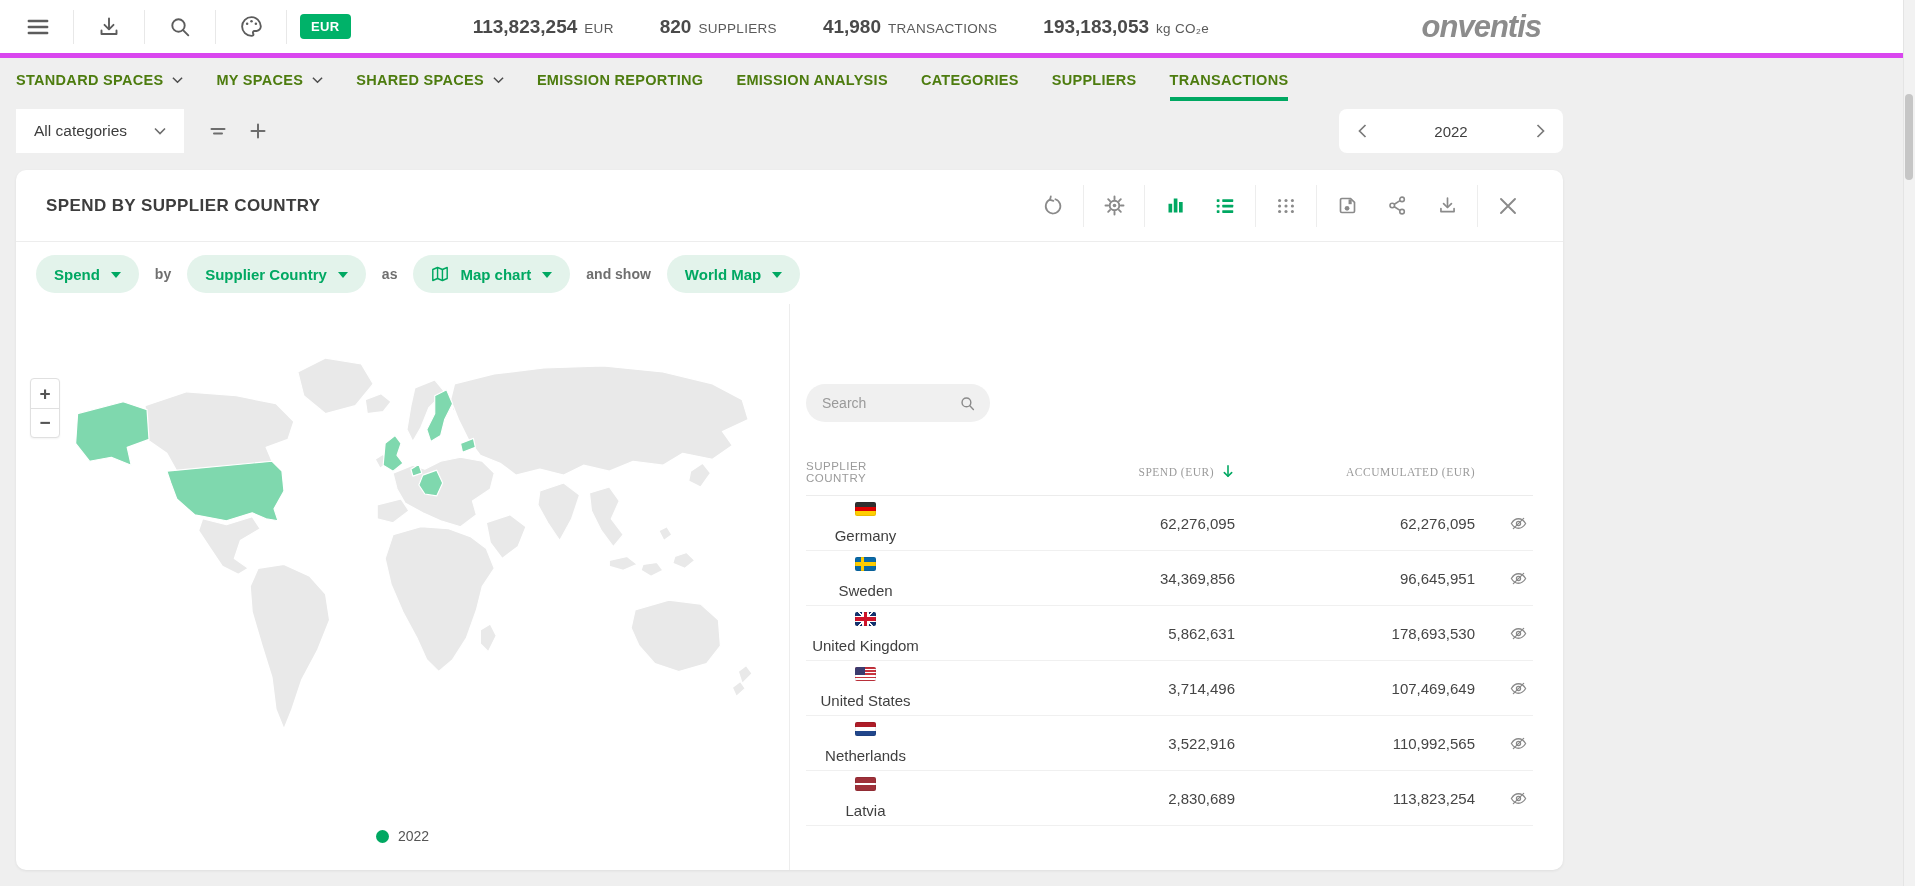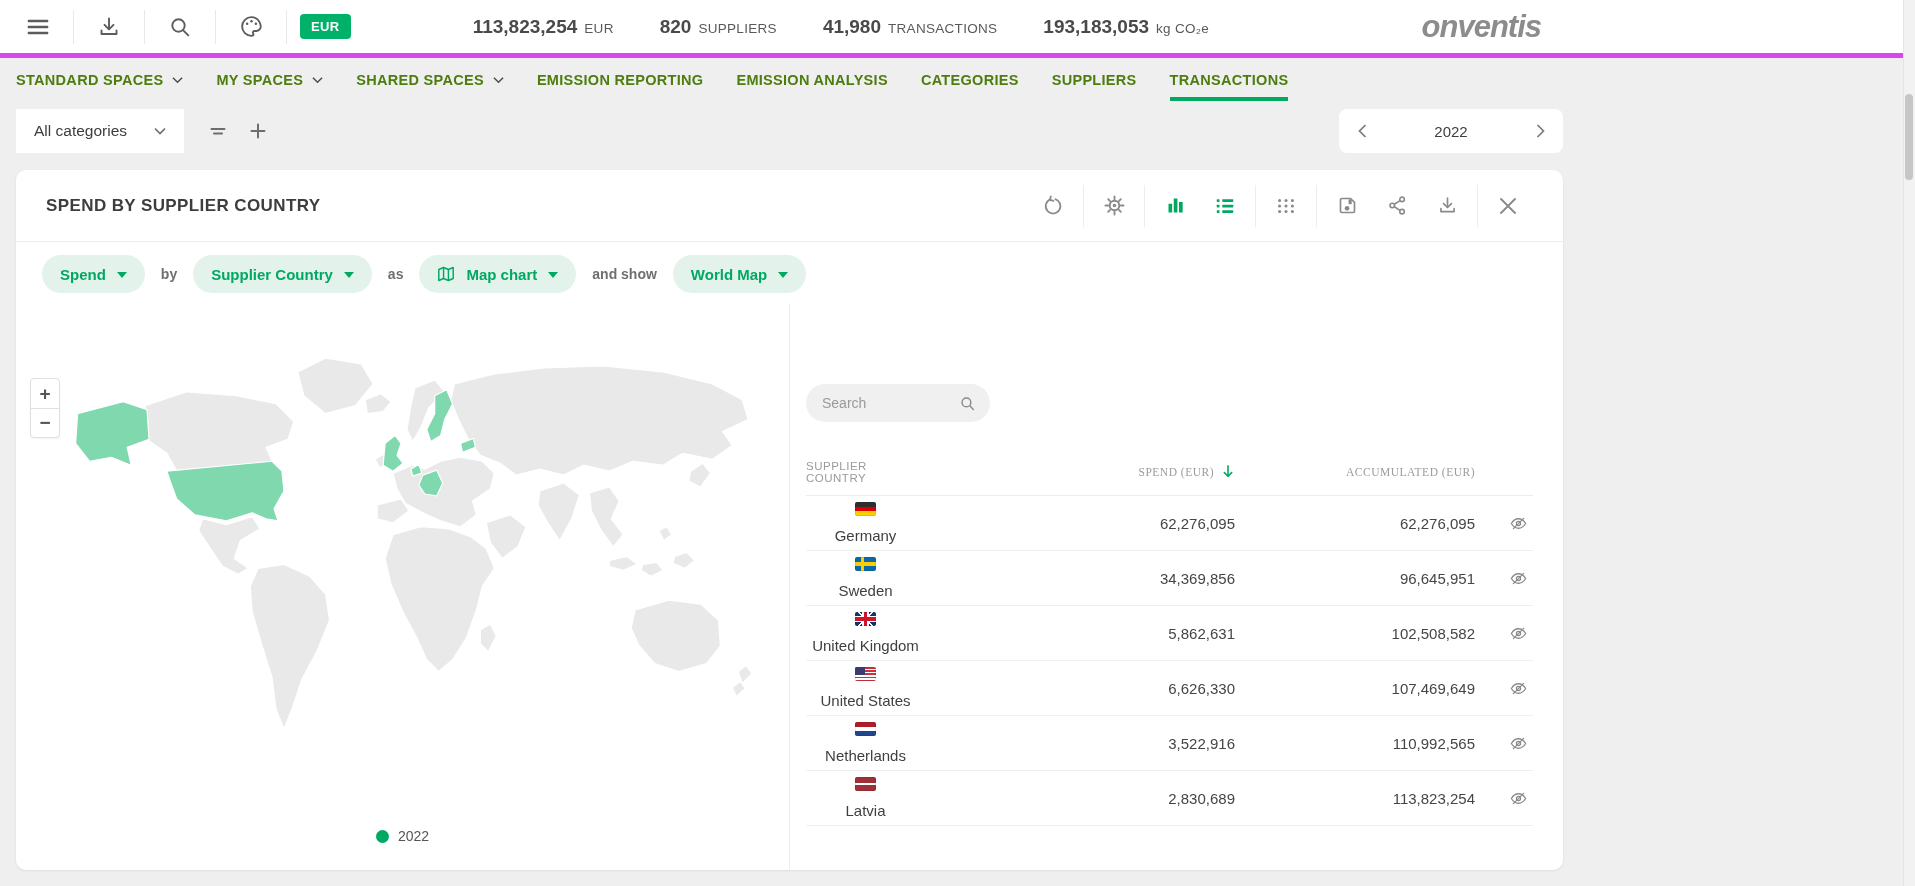--- a/index.html
+++ b/index.html
@@ -44,21 +44,21 @@
 
   
   .card { margin:16px; width:1547px; height:700px; background:#fff; border-radius:10px;
           box-shadow:0 1px 3px rgba(0,0,0,.07); display:flex; flex-direction:column; }
   .card-header { height:72px; flex:none; display:flex; align-items:center; padding:0 30px; border-bottom:1px solid #ededed; }
   .card-title { font-size:17px; font-weight:700; color:#3d3d3d; letter-spacing:.4px; }
   .toolbar { margin-left:auto; display:flex; align-items:center; }
   .tool-btn { width:50px; height:40px; display:flex; align-items:center; justify-content:center; cursor:pointer; }
   .tool-sep { width:1px; height:42px; background:#ededed; margin:0 5px; }
 
-  .query-row { flex:none; display:flex; align-items:center; gap:13px; padding:13px 26px 11px; }
+  .query-row { flex:none; display:flex; align-items:center; gap:13px; padding:13px 20px 11px; }
   .pill { background:#E3F3EB; color:#00A862; font-weight:700; font-size:15px; height:38px; border-radius:19px;
           display:flex; align-items:center; gap:11px; padding:0 18px; cursor:pointer; white-space:nowrap; }
   .tri { width:0; height:0; border:5px solid transparent; border-top:6px solid #00A862; margin-top:6px; }
   .conj { color:#6f6f6f; font-size:14px; font-weight:700; margin:0 3px; white-space:nowrap; }
 
   .content { flex:1; display:flex; min-height:0; }
 
   
   .map-pane { width:774px; flex:none; border-right:1px solid #ededed; position:relative; overflow:hidden; }
   .zoomctl { position:absolute; left:14px; top:74px; width:30px; border:1px solid #e0e0e0; border-radius:4px;
@@ -498,38 +498,38 @@
               </span>
             </span>
         </div>
 
         <div class="trow">
           <span class="col-country">
             <span class="flag flag-gb"></span>
             <span>United Kingdom</span>
           </span>
           <span class="col-num">5,862,631</span>
-          <span class="col-num">102,508,582</span>
+          <span class="col-num">178,693,530</span>
           <span class="col-eye">
               <span class="eye-btn">
                 <svg width="19" height="19" viewBox="0 0 24 24" fill="none" stroke="#8a8a8a" stroke-width="1.6" stroke-linecap="round">
                   <path d="M3 12s3.6-6 9-6 9 6 9 6-3.6 6-9 6-9-6-9-6z"></path>
                   <circle cx="12" cy="12" r="2.6"></circle>
                   <path d="M5.5 18.5l13-13"></path>
                 </svg>
               </span>
             </span>
         </div>
 
         <div class="trow">
           <span class="col-country">
             <span class="flag flag-us"></span>
             <span>United States</span>
           </span>
-          <span class="col-num">6,626,330</span>
+          <span class="col-num">3,714,496</span>
           <span class="col-num">107,469,649</span>
           <span class="col-eye">
               <span class="eye-btn">
                 <svg width="19" height="19" viewBox="0 0 24 24" fill="none" stroke="#8a8a8a" stroke-width="1.6" stroke-linecap="round">
                   <path d="M3 12s3.6-6 9-6 9 6 9 6-3.6 6-9 6-9-6-9-6z"></path>
                   <circle cx="12" cy="12" r="2.6"></circle>
                   <path d="M5.5 18.5l13-13"></path>
                 </svg>
               </span>
             </span>

